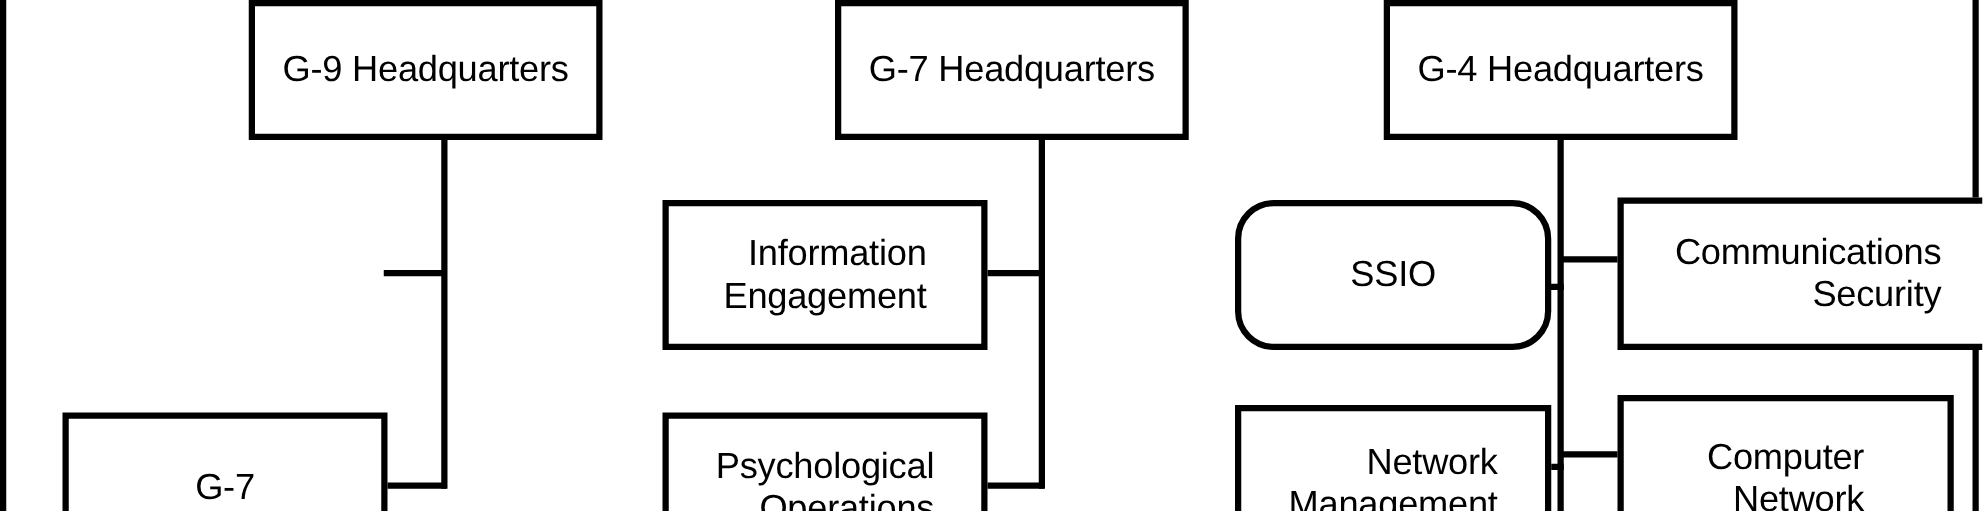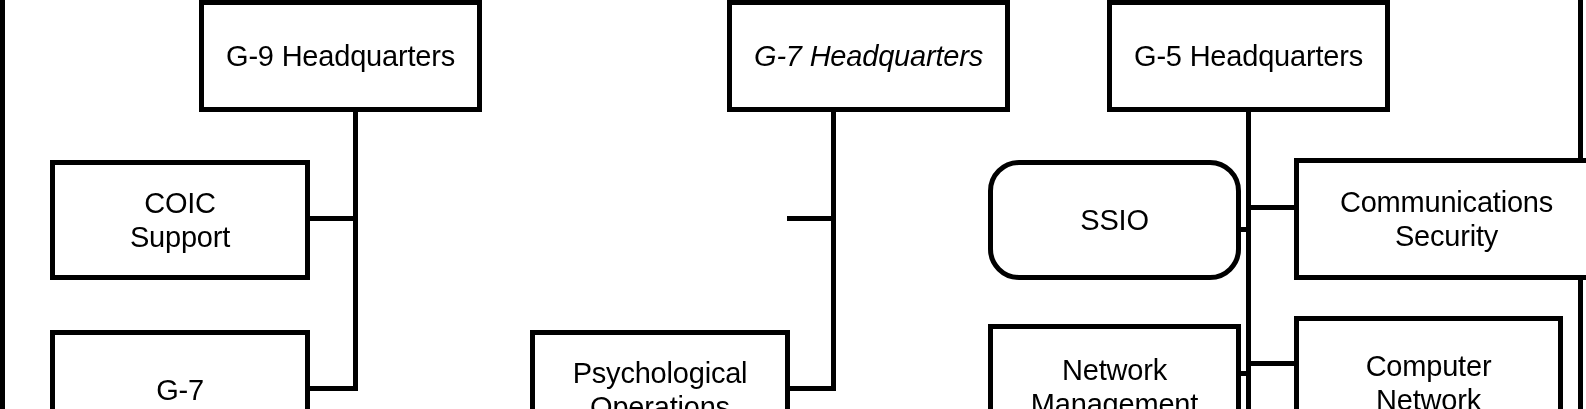--- a/index.html
+++ b/index.html
@@ -26,21 +26,21 @@
     height: 409px;
   }
   .node-box {
     position: absolute;
     box-sizing: border-box;
     border: 5px solid #000000;
     background: #ffffff;
     display: flex;
     align-items: center;
     justify-content: center;
-    text-align: center;
+    text-align: right;
     z-index: 3;
   }
   .node-label {
     font-family: "Liberation Sans", sans-serif;
     font-size: 29px;
     line-height: 1.18;
     color: #000000;
     letter-spacing: -0.2px;
     padding: 0 6px;
     white-space: pre-line;
@@ -62,42 +62,42 @@
   <div class="node-box" style="left:199px; top:0px; width:283px; height:112px;">
     <span class="node-label">G-9 Headquarters</span>
   </div>
 
   <div class="connector" style="left:353px; top:108px; width:5px; height:283px;"></div>
 
   <div class="connector" style="left:307px; top:216px; width:50px; height:5px;"></div>
 
   <div class="connector" style="left:307px; top:386px; width:50px; height:5px;"></div>
 
-  <div class="node-box" style="left:50px; top:160px; width:260px; height:120px;">
-    <span class="node-label">COIC
-Support</span>
-  </div>
   <div class="node-box" style="left:50px; top:330px; width:260px; height:120px;">
     <span class="node-label">G-7</span>
   </div>
 
-  <div class="node-box" style="left:727px; top:0px; width:283px; height:112px;font-style:italic;">
+  <div class="node-box" style="left:668px; top:0px; width:283px; height:112px;">
     <span class="node-label">G-7 Headquarters</span>
   </div>
   <div class="connector" style="left:831px; top:108px; width:5px; height:283px;"></div>
   <div class="connector" style="left:787px; top:216px; width:48px; height:5px;"></div>
   <div class="connector" style="left:787px; top:386px; width:48px; height:5px;"></div>
 
+  <div class="node-box" style="left:530px; top:160px; width:260px; height:120px;">
+    <span class="node-label">Information
+Engagement</span>
+  </div>
   <div class="node-box" style="left:530px; top:330px; width:260px; height:120px;">
     <span class="node-label">Psychological
 Operations</span>
   </div>
 
   <div class="node-box" style="left:1107px; top:0px; width:283px; height:112px;">
-    <span class="node-label">G-5 Headquarters</span>
+    <span class="node-label">G-4 Headquarters</span>
   </div>
 
   <div class="connector" style="left:1246px; top:108px; width:5px; height:301px;"></div>
 
   <div class="connector" style="left:1237px; top:227px; width:14px; height:5px;"></div>
   <div class="connector" style="left:1237px; top:371px; width:14px; height:5px;"></div>
 
   <div class="connector" style="left:1249px; top:205px; width:46px; height:5px;"></div>
   <div class="connector" style="left:1249px; top:361px; width:46px; height:5px;"></div>
 

